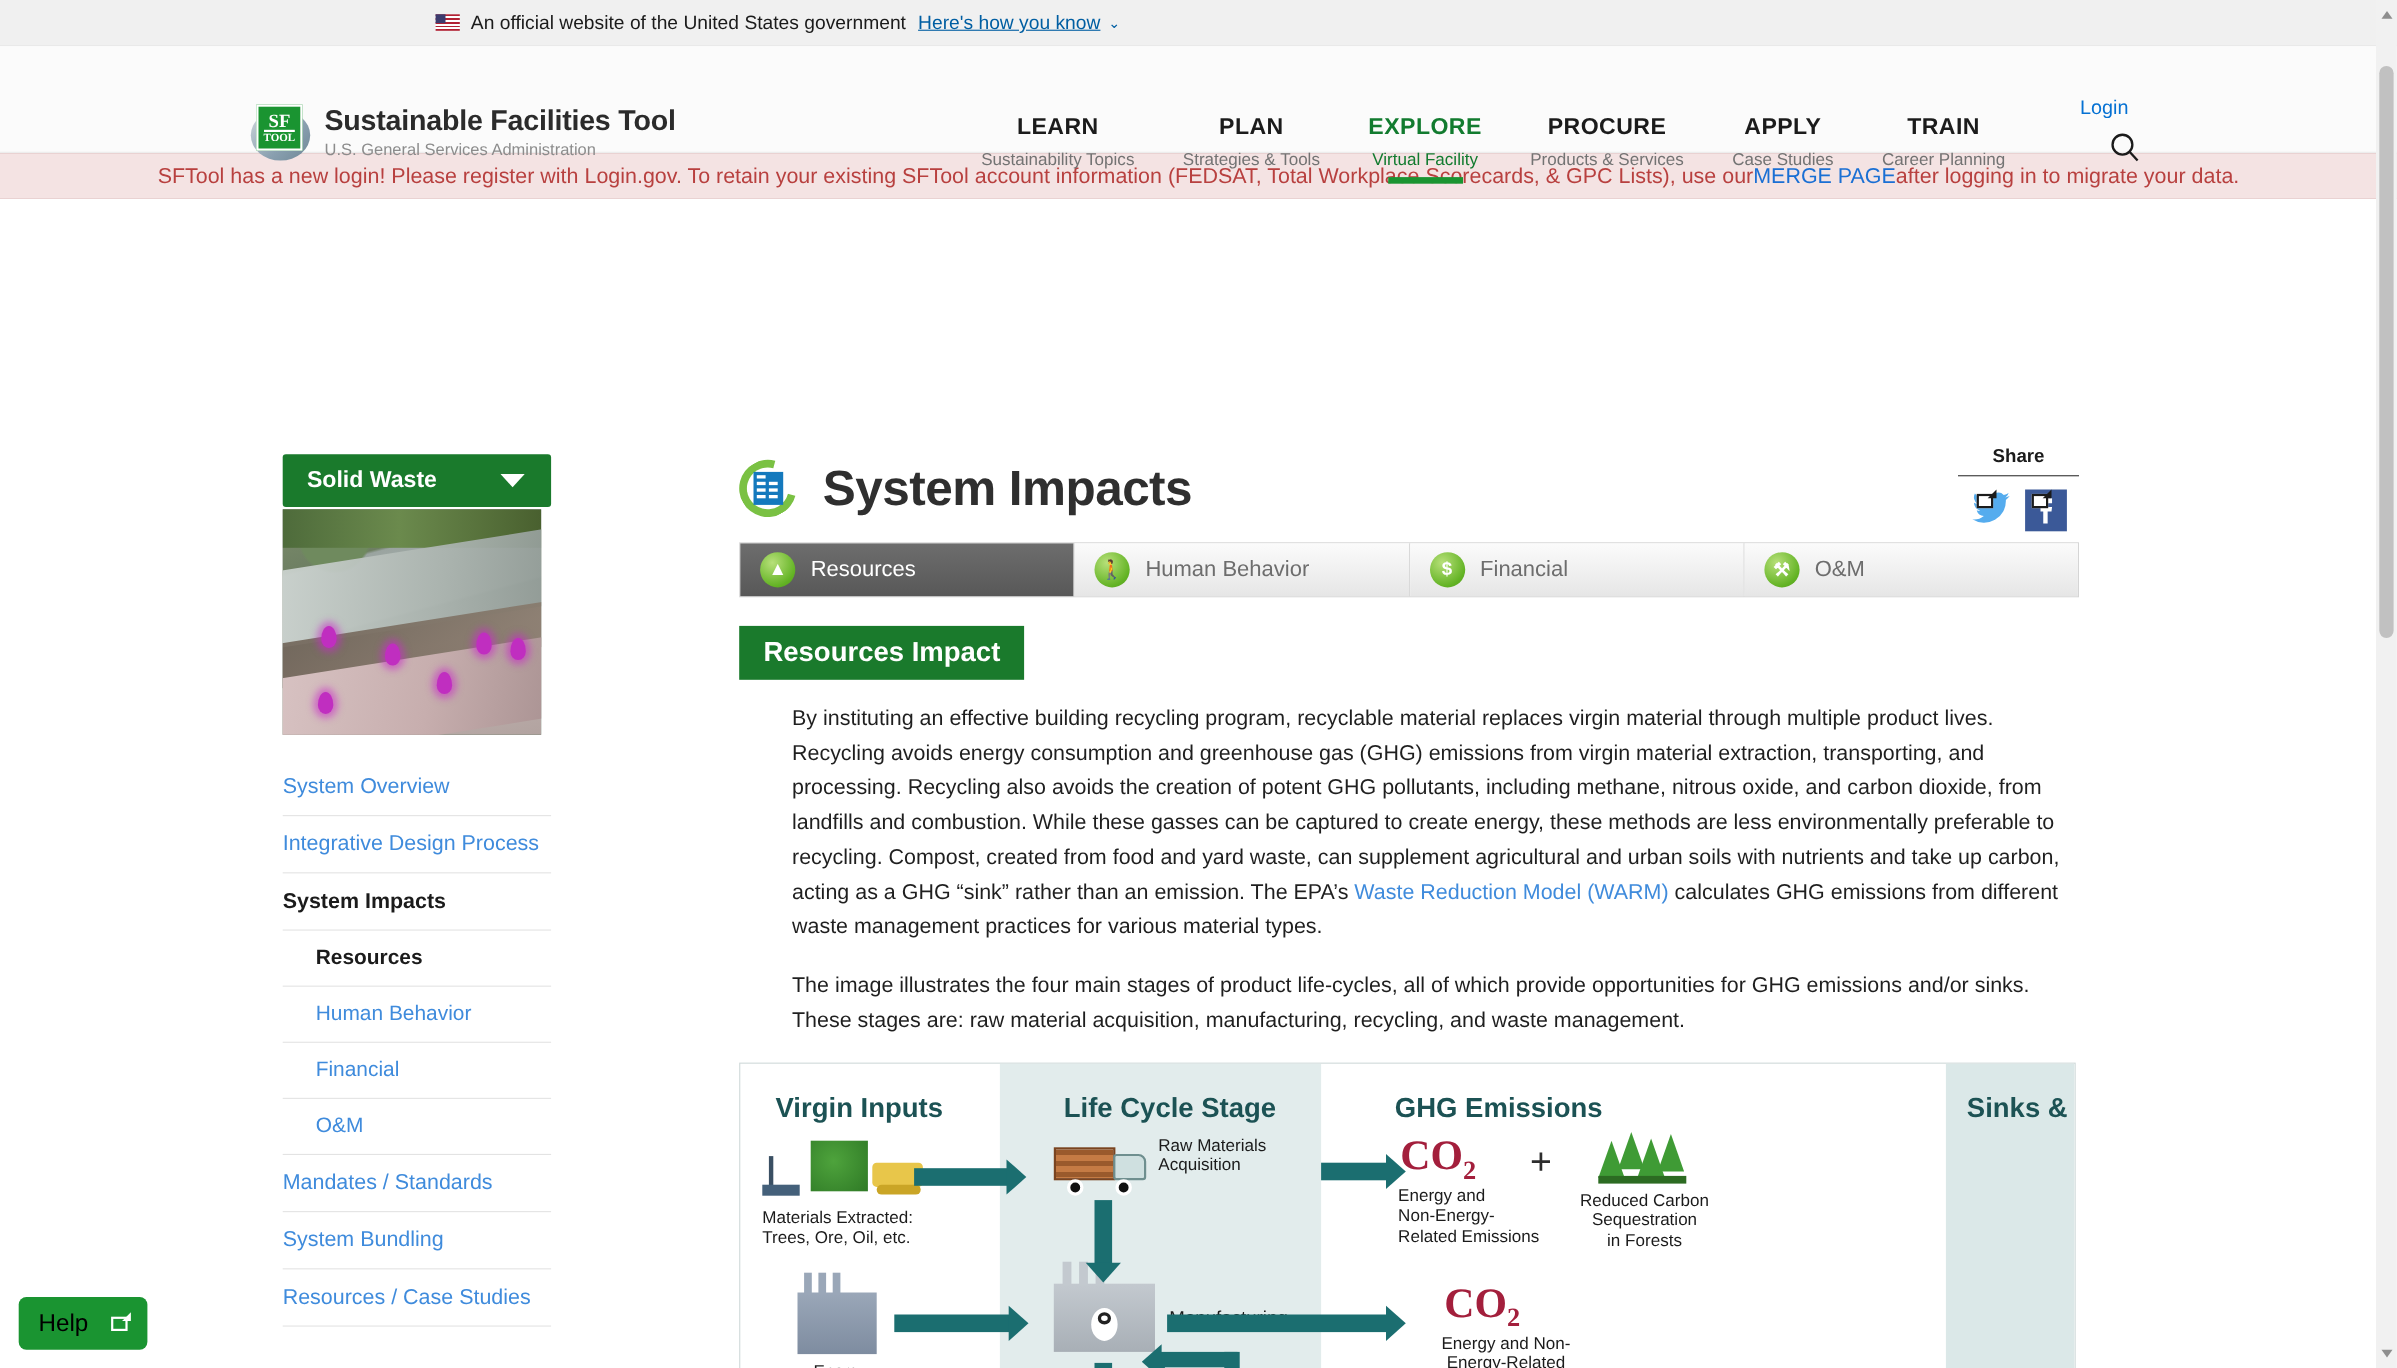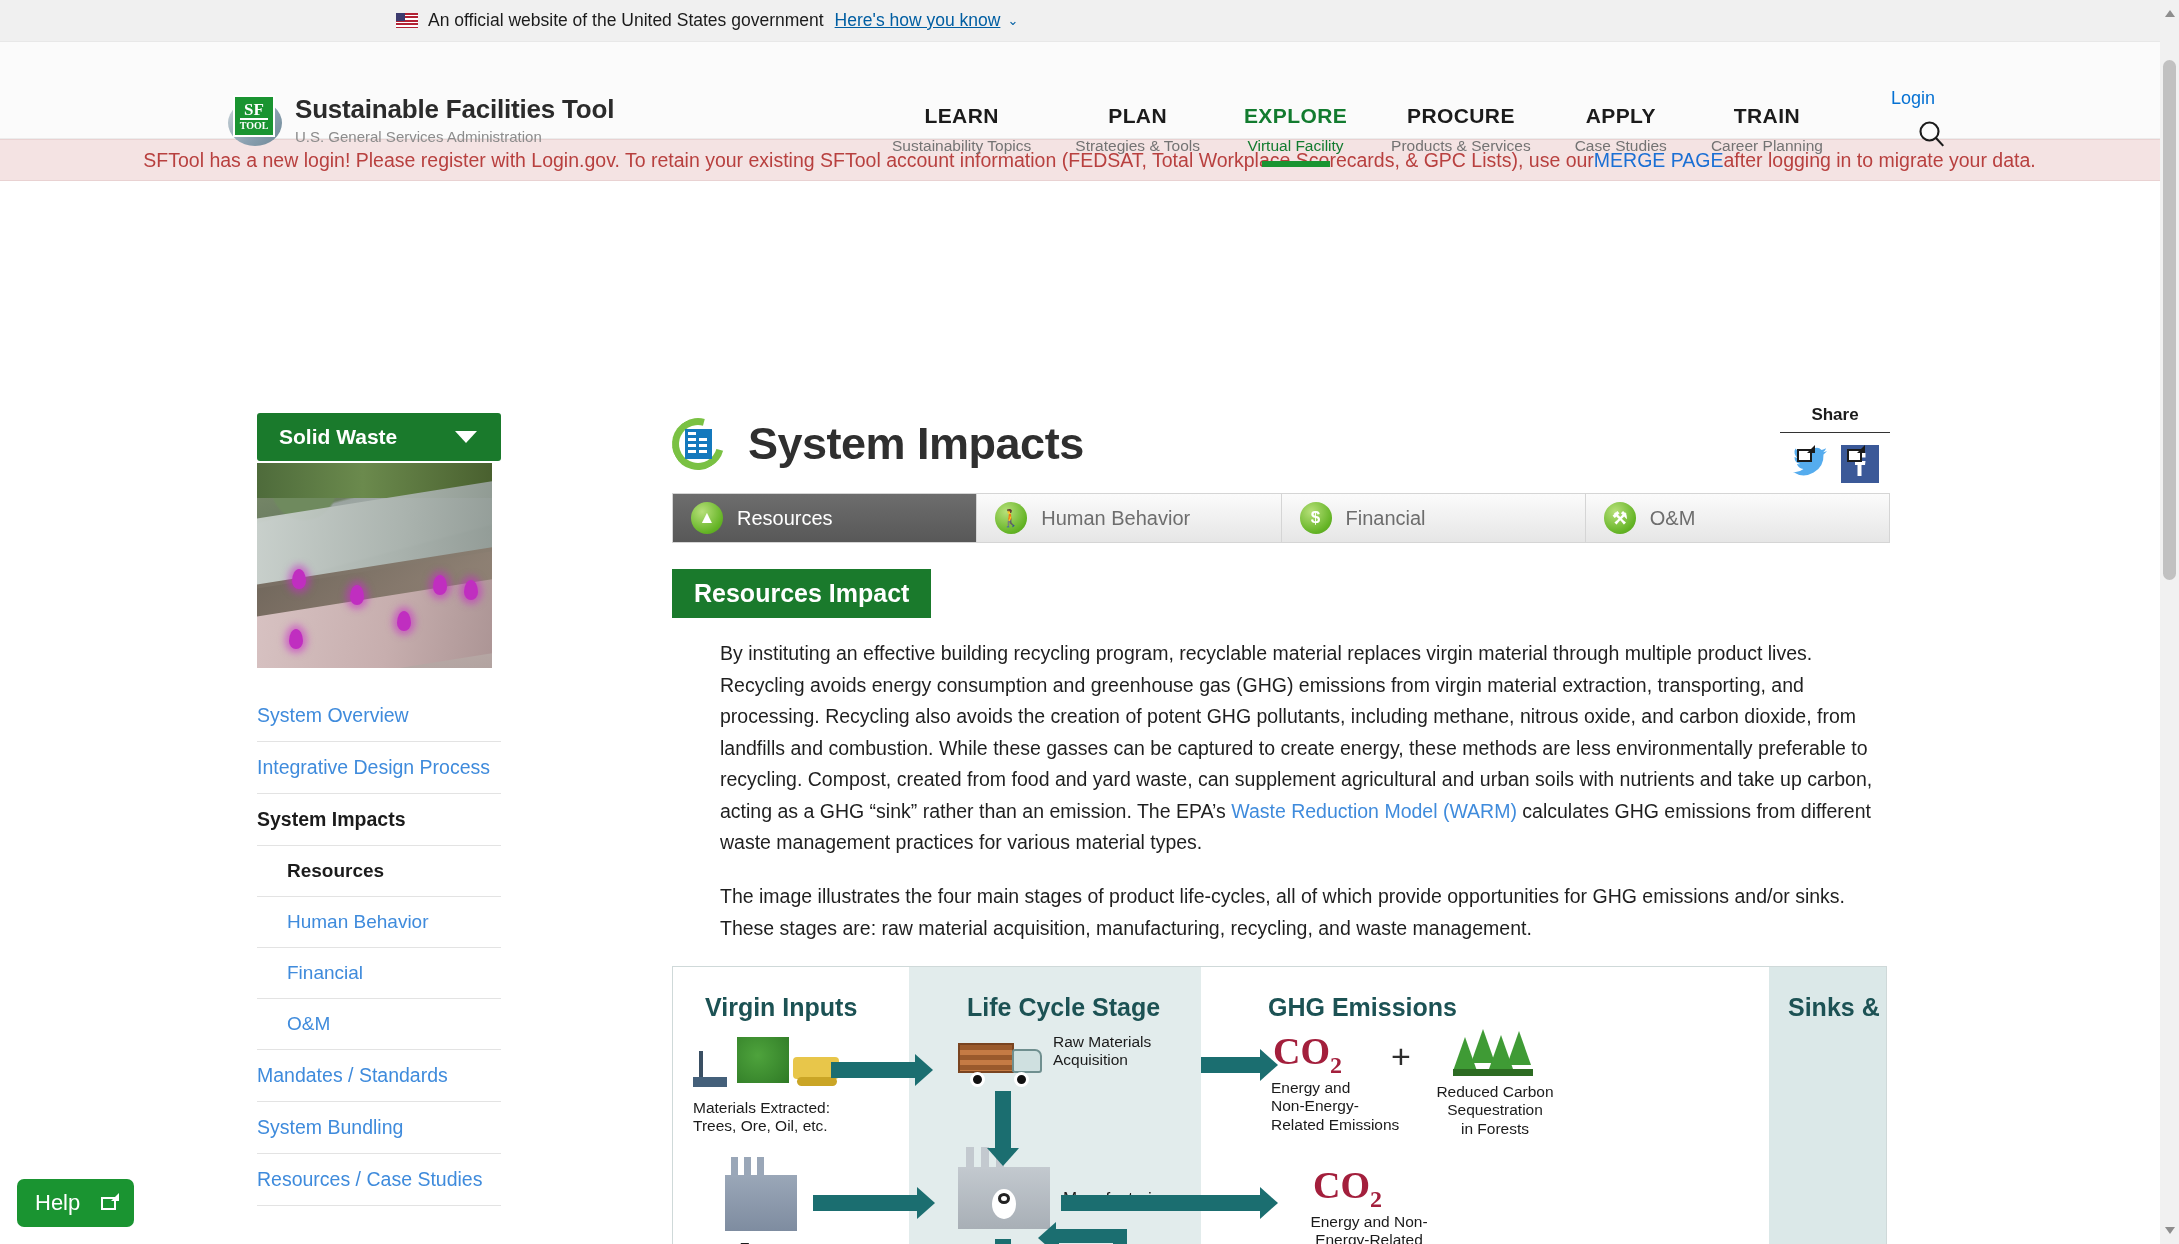--- a/index.html
+++ b/index.html
@@ -182,21 +182,21 @@
   .factory::before { content:""; position:absolute; left:6px; top:-18px; width:7px; height:20px;
     background:#9aa7b8; box-shadow:13px 0 #9aa7b8, 26px 0 #9aa7b8; }
   .truck { position:absolute; width:84px; height:44px; }
   .truck .cab { position:absolute; right:0; top:10px; width:30px; height:24px; background:#cfe0e0; border:2px solid #6f8f8f; border-radius:3px 7px 3px 3px;}
   .truck .bed { position:absolute; left:0; top:4px; width:56px; height:30px; }
   .truck .wheel { position:absolute; bottom:-4px; width:15px;height:15px;border-radius:50%;background:#111;border:3px solid #fff;}
   .trees { position:absolute; }
   .tree { position:absolute; width:0;height:0;border-left:12px solid transparent;border-right:12px solid transparent;border-bottom:34px solid #3f9b35; }
 
   
-  .help-btn { position:absolute; left:17px; bottom:17px; background:#1a9431; color:#ffffff;
+  .help-btn { position:absolute; left:17px; bottom:17px; background:#1a9431; color:#000000;
     border-radius:7px; padding:11px 18px; font-size:22px; display:flex; align-items:center; gap:21px; cursor:pointer; }
   .help-btn .ext { width:15px;height:13px;border:2px solid #fff; position:relative; }
   .help-btn .ext::after{content:"";position:absolute;right:-5px;top:-6px;width:0;height:0;border-left:8px solid transparent;border-bottom:8px solid #fff;}
 
   
   .scrollbar { position:absolute; right:0; top:0; width:19px; height:1244px; background:#f1f1f1; }
   .scrollbar .thumb { position:absolute; left:3px; top:60px; width:13px; height:520px; background:#c1c1c1; border-radius:7px; }
   .scrollbar .ar { position:absolute; left:5px; width:0;height:0;border-left:5px solid transparent;border-right:5px solid transparent; }
   .scrollbar .ar.up { top:10px; border-bottom:7px solid #8e8e8e; }
   .scrollbar .ar.dn { bottom:10px; border-top:7px solid #8e8e8e; }

